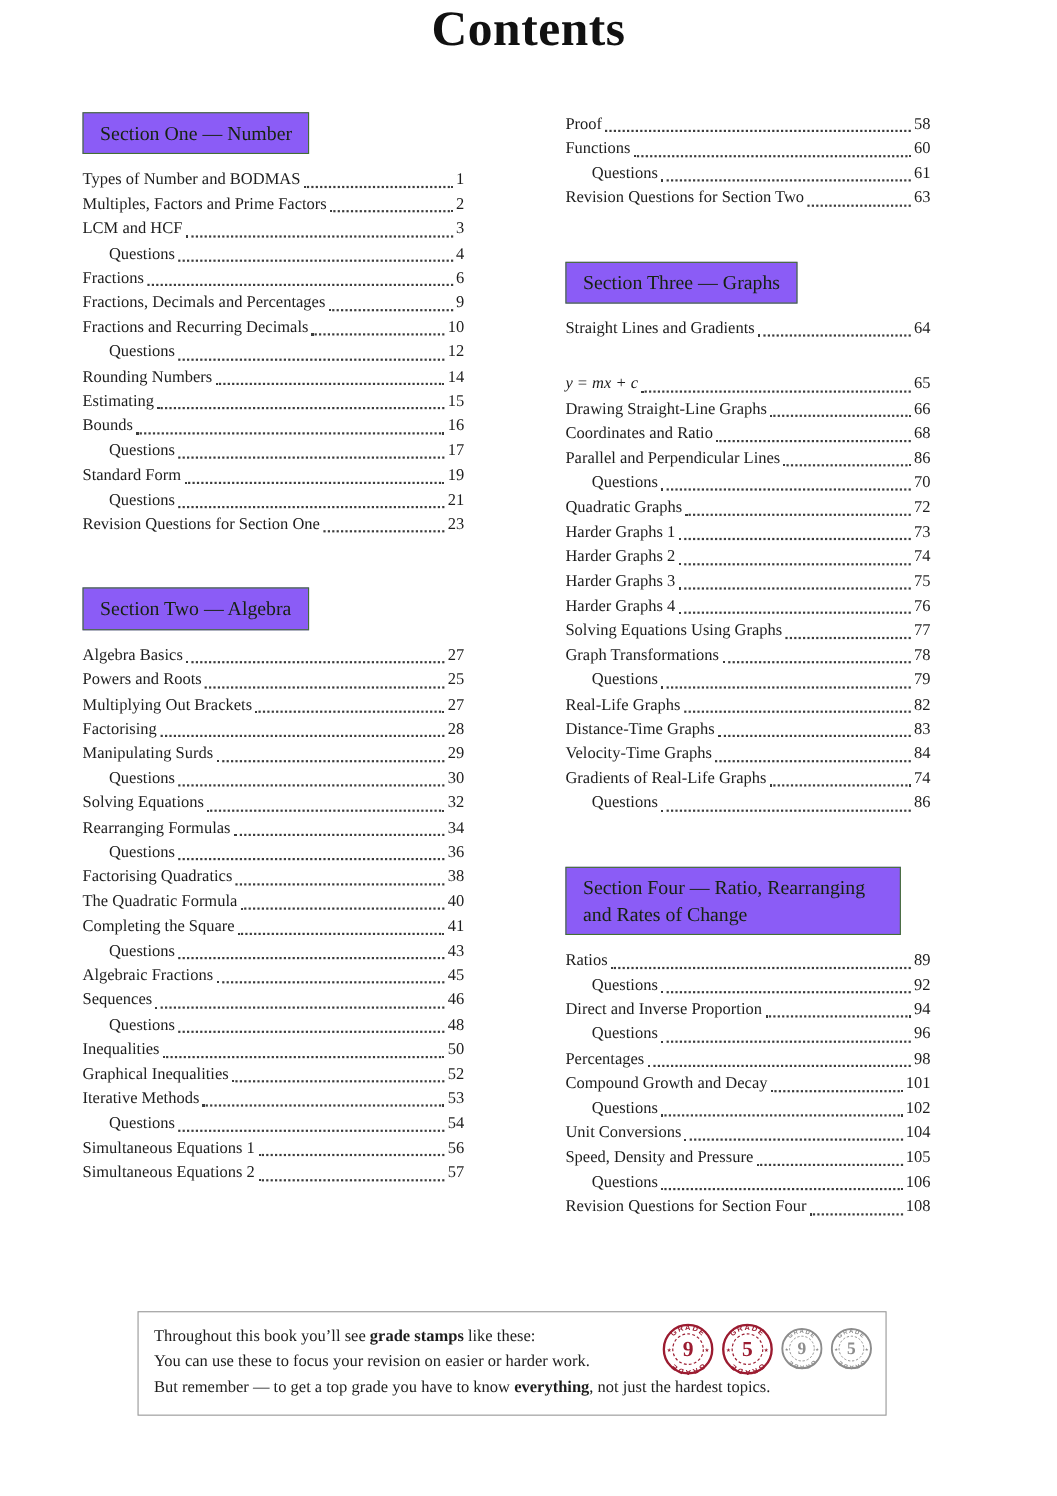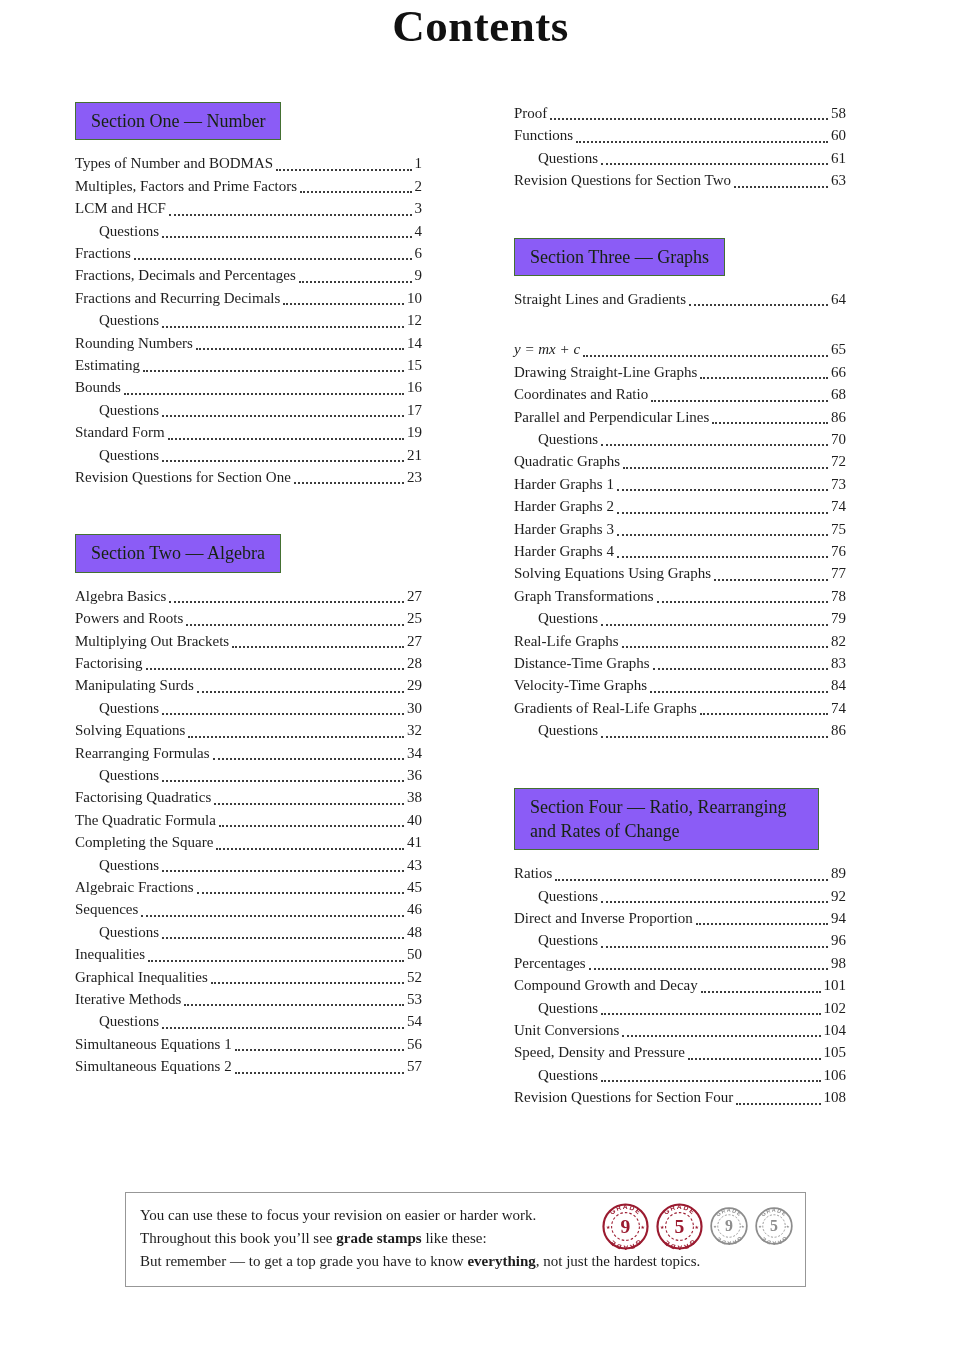--- a/index.html
+++ b/index.html
@@ -545,22 +545,22 @@
               <span class="toc-dots"></span>
               <span class="toc-page">108</span>
             </div>
           </div>
       </section>
 
     </div>
   </div>
 
   <div class="footer-box">
+    <p class="note-line"><span>Throughout this book you’ll see </span><span class="bold">grade stamps</span><span> like these:</span></p>
     <p class="note-line"><span>You can use these to focus your revision on easier or harder work.</span></p>
-    <p class="note-line"><span>Throughout this book you’ll see </span><span class="bold">grade stamps</span><span> like these:</span></p>
     <p class="note-line"><span>But remember — to get a top grade you have to know </span><span class="bold">everything</span><span>, not just the hardest topics.</span></p>
     <div class="stamps">
         <svg width="47" height="47" viewBox="0 0 48 48">
           <circle cx="24" cy="24" r="22.5" fill="none" stroke="#9b1b30" stroke-width="2.2"></circle>
           <circle cx="24" cy="24" r="14.2" fill="none" stroke="#9b1b30" stroke-width="1.1" stroke-dasharray="2.6 2.1"></circle>
           <path id="arcT0" d="M 6.2 24 A 17.8 17.8 0 0 1 41.8 24" fill="none"></path>
           <path id="arcB0" d="M 41.8 25.5 A 17.8 17.8 0 0 1 6.2 25.5" fill="none"></path>
           <text class="stamp-arc" fill="#9b1b30"><textPath href="#arcT0" startOffset="50%" text-anchor="middle">GRADE</textPath></text>
           <text class="stamp-arc" fill="#9b1b30"><textPath href="#arcB0" startOffset="50%" text-anchor="middle">GRADE</textPath></text>
           <text x="24" y="30.5" text-anchor="middle" class="stamp-num" fill="#9b1b30">9</text>

